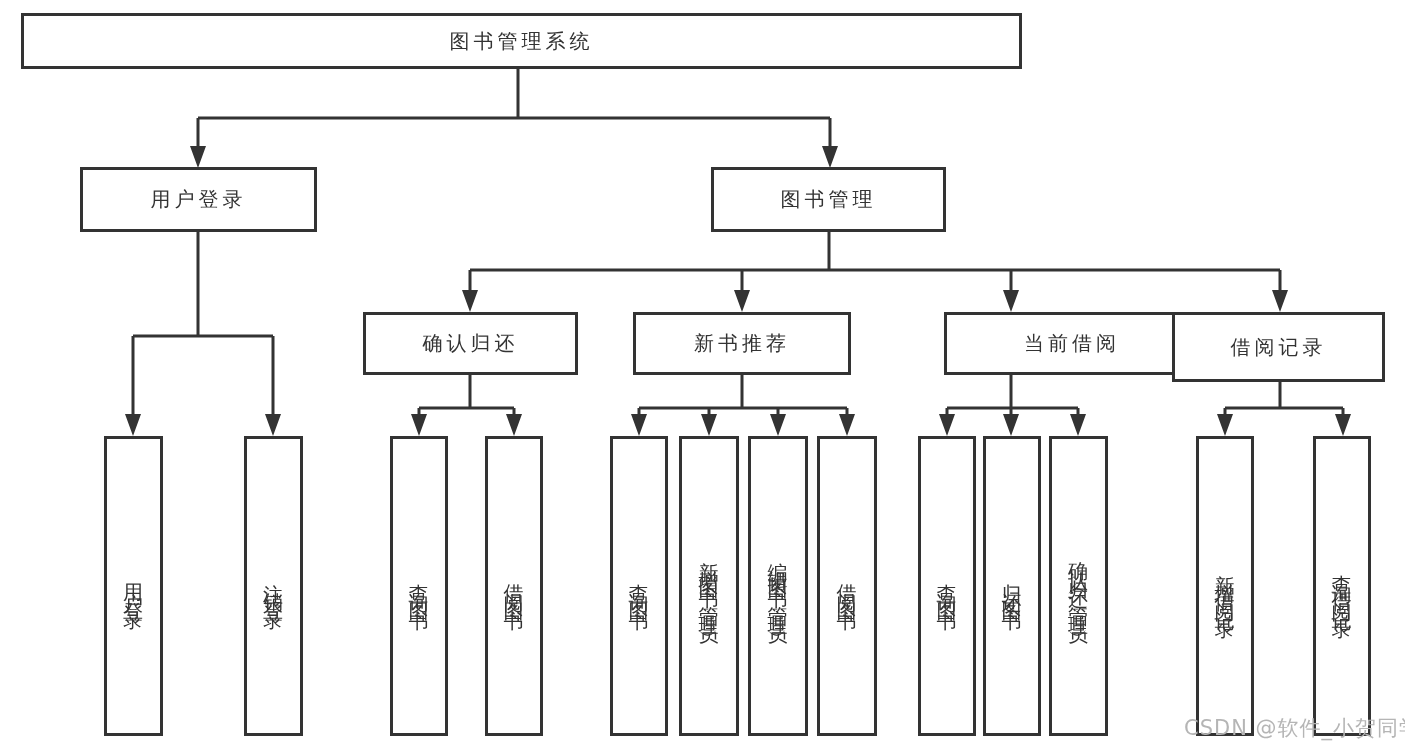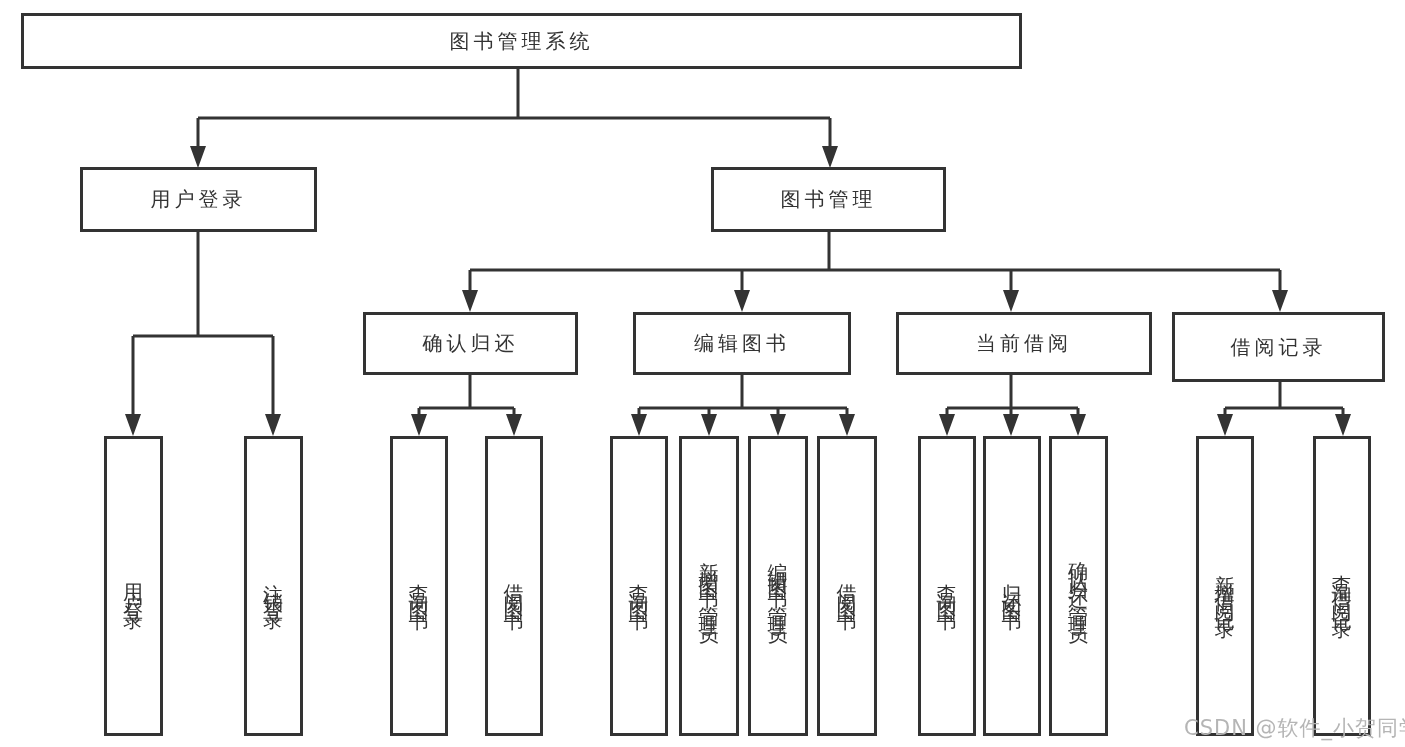--- a/index.html
+++ b/index.html
@@ -67,22 +67,22 @@
       M939 414 L955 414 L947 436 Z M1003 414 L1019 414 L1011 436 Z M1070 414 L1086 414 L1078 436 Z
       M1217 414 L1233 414 L1225 436 Z M1335 414 L1351 414 L1343 436 Z"></path>
   </svg>
 
   <div class="box hbox" style="left:21px;top:13px;width:1001px;height:56px;">图书管理系统</div>
 
   <div class="box hbox" style="left:80px;top:167px;width:237px;height:65px;">用户登录</div>
   <div class="box hbox" style="left:711px;top:167px;width:235px;height:65px;">图书管理</div>
 
   <div class="box hbox" style="left:363px;top:312px;width:215px;height:63px;">确认归还</div>
-  <div class="box hbox" style="left:633px;top:312px;width:218px;height:63px;">编辑图书</div>
-  <div class="box hbox" style="left:896px;top:312px;width:256px;height:63px;text-align:right;">当前借阅</div>
+  <div class="box hbox" style="left:633px;top:312px;width:218px;height:63px;">新书推荐</div>
+  <div class="box hbox" style="left:944px;top:312px;width:256px;height:63px;text-align:right;">当前借阅</div>
   <div class="box hbox" style="left:1172px;top:312px;width:213px;height:70px;">借阅记录</div>
 
   <div class="box vbox" style="left:104px;top:436px;width:59px;height:300px;">
     <span class="vtext">用户登录</span>
   </div>
   <div class="box vbox" style="left:244px;top:436px;width:59px;height:300px;">
     <span class="vtext">注销登录</span>
   </div>
 
   <div class="box vbox" style="left:390px;top:436px;width:58px;height:300px;">

